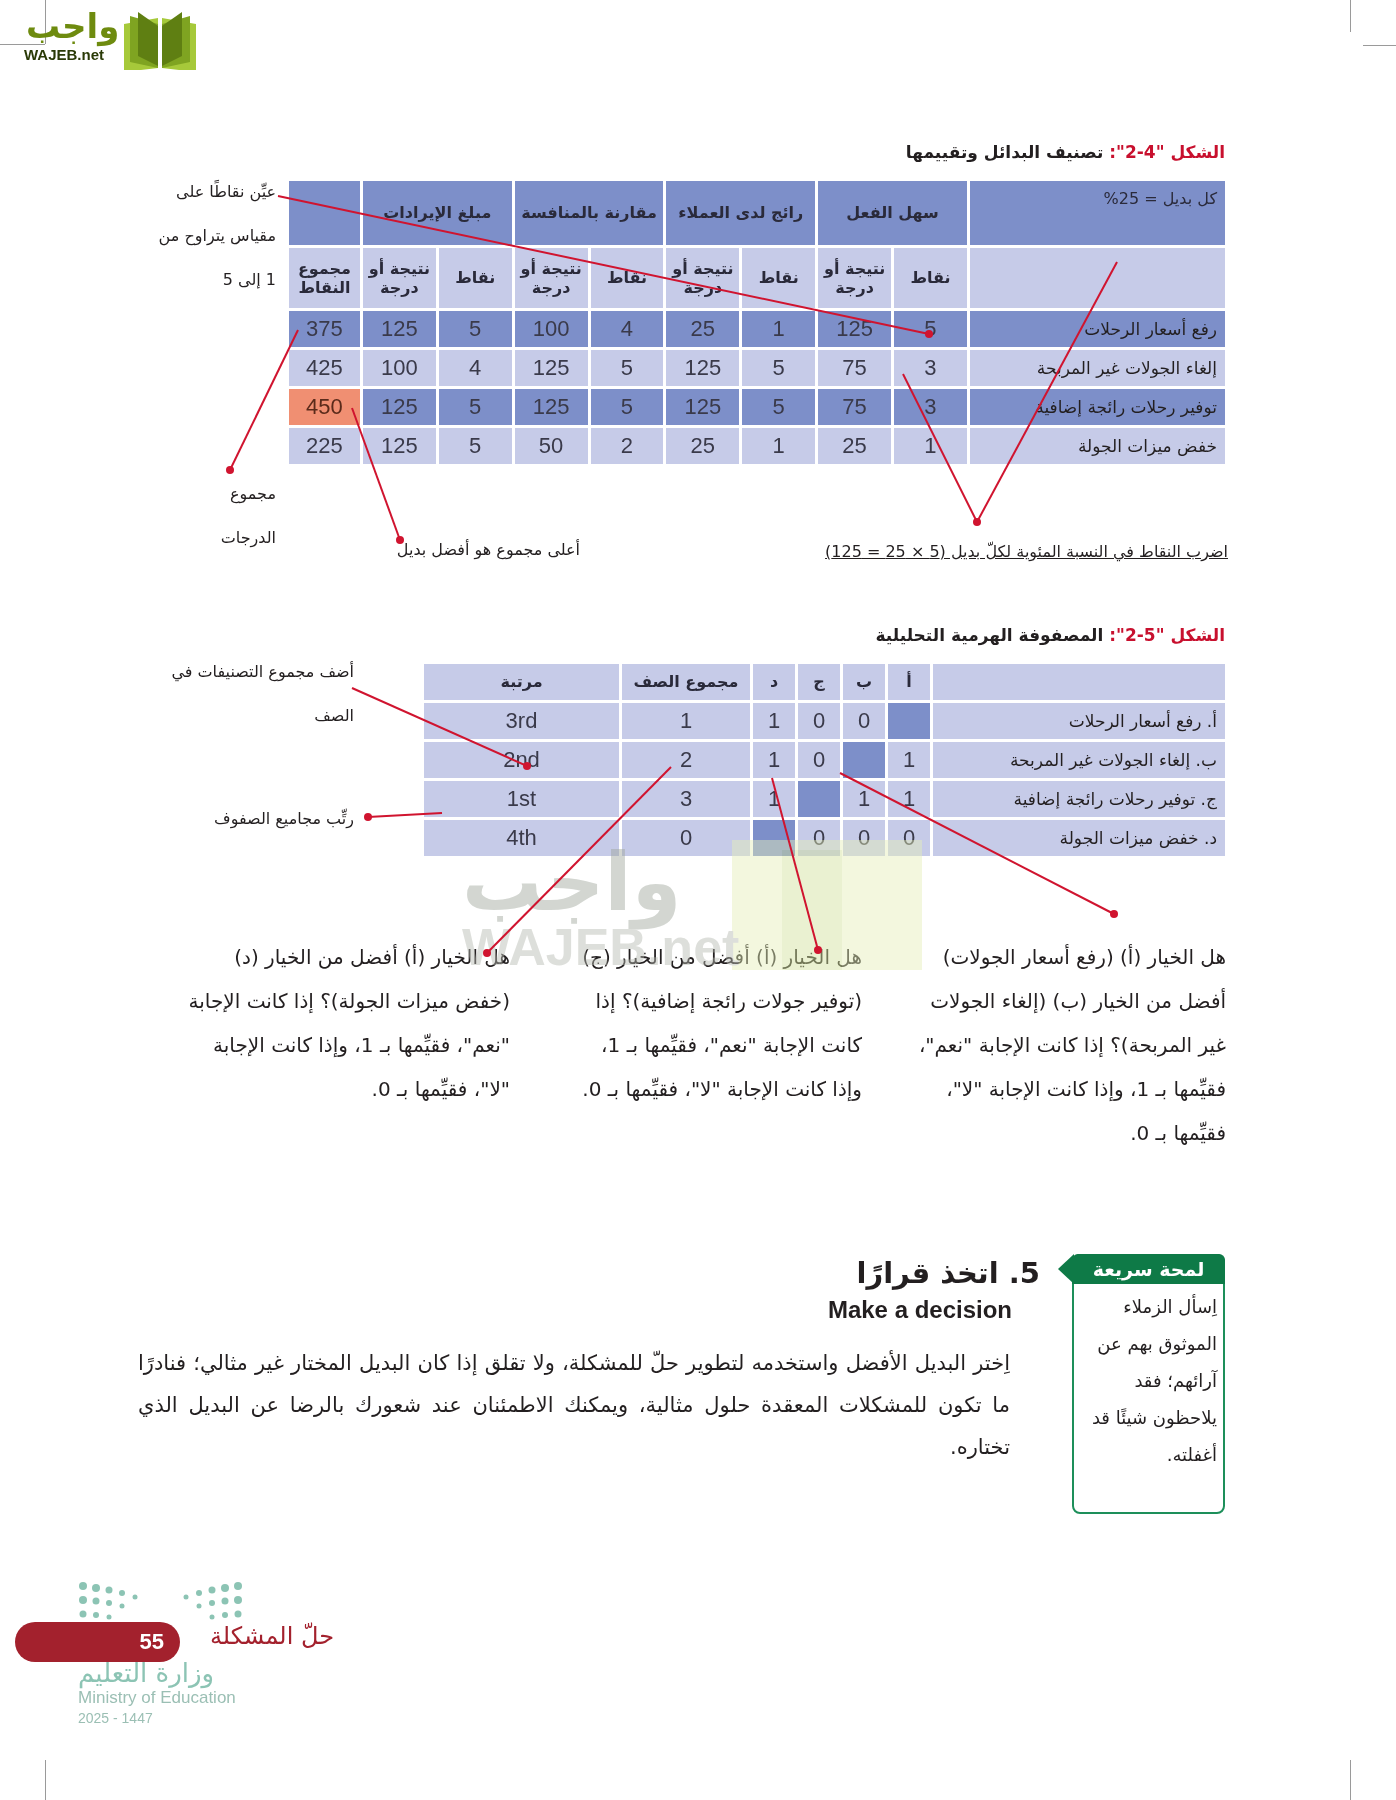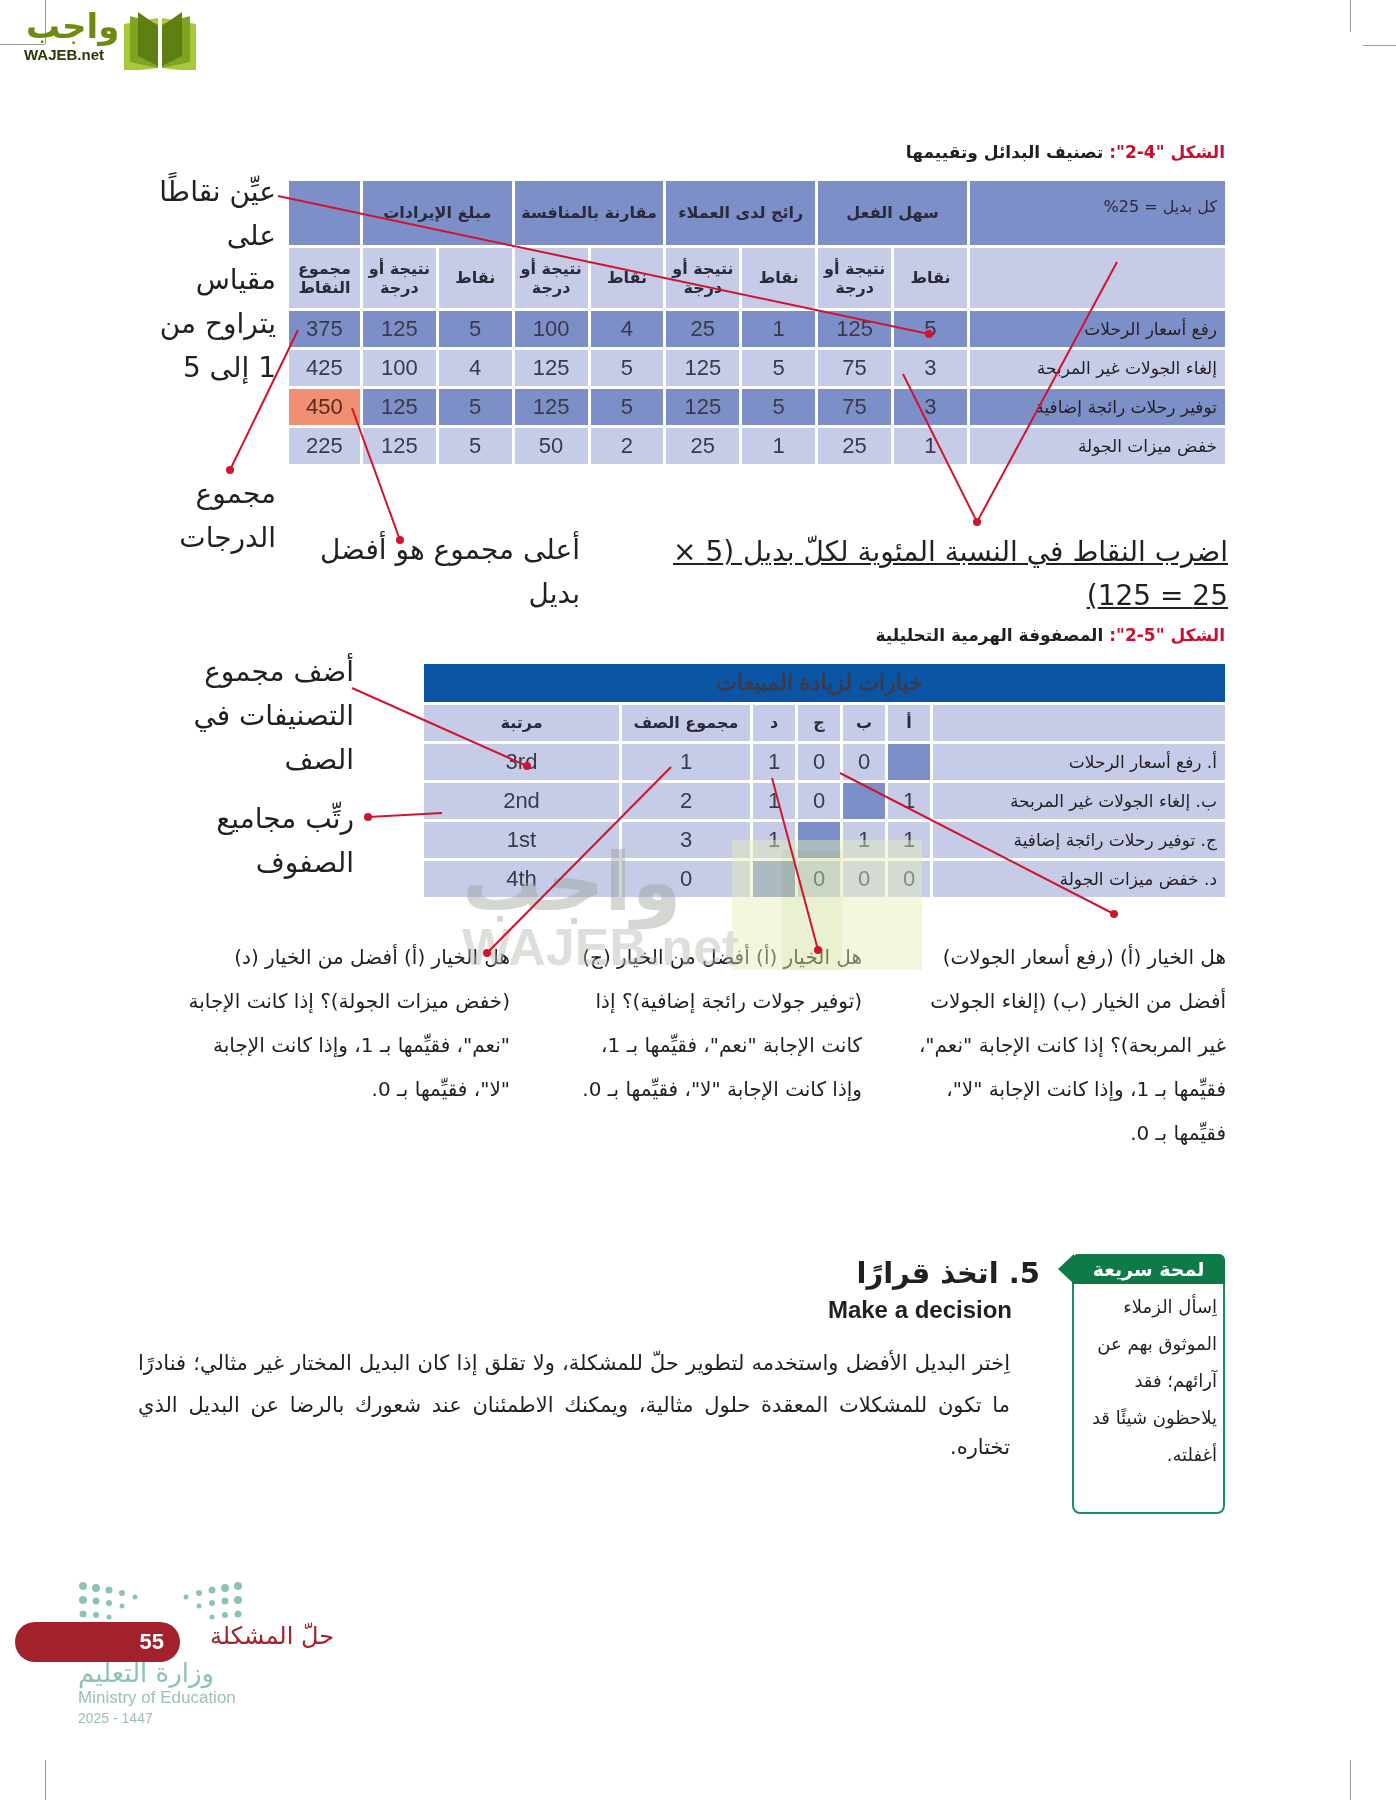--- a/index.html
+++ b/index.html
@@ -20,21 +20,21 @@
 
   table.grid { border-collapse: separate; border-spacing: 3px; }
   table.grid td { font-family: "Liberation Sans", sans-serif; font-size: 22px; text-align: center; color: #3a3a4a; }
   .c-dark { background: #7d8fc9; }
   .c-light { background: #c6cbe8; }
   .c-hl { background: #f08f72; color: #5a2a1a !important; }
   .title-bar { background: #0c55a5; color: #fff; font-weight: bold; font-size: 20px; text-align: right; padding-right: 10px; }
   .hdr { font-family: "DejaVu Sans", sans-serif !important; font-size: 16px !important; font-weight: bold; color: #2a2a3a !important; line-height: 1.2; }
   .rowlabel { text-align: right !important; padding-right: 8px; font-family: "DejaVu Sans", sans-serif !important; font-size: 17px !important; color: #231f20 !important; }
 
-  .note { font-size: 28px; line-height: 44px; text-align: right; direction: rtl; color: #231f20; }
+  .note { font-size: 16px; line-height: 44px; text-align: right; direction: rtl; color: #231f20; }
   .q { font-size: 20px; line-height: 44px; text-align: right; direction: rtl; }
 
   svg.lines { position: absolute; left: 0; top: 0; width: 1396px; height: 1800px; pointer-events: none; }
 
   .tip { left: 1072px; top: 1254px; width: 153px; height: 260px; border: 2px solid #1d8f5a; border-radius: 8px; }
   .tip-head { position: absolute; left: -2px; top: -2px; width: 153px; height: 30px; background: #0e7a47; color: #fff; font-weight: bold; font-size: 19px; text-align: center; line-height: 30px; border-radius: 6px 6px 0 0; direction: rtl; }
   .tip-arrow { position: absolute; left: -16px; top: -2px; width: 0; height: 0; border-top: 15px solid transparent; border-bottom: 15px solid transparent; border-right: 16px solid #0e7a47; }
   .tip-body { position: absolute; top: 32px; right: 6px; left: 6px; font-size: 18px; line-height: 37px; text-align: right; direction: rtl; }
 
   .step-title { font-size: 29px; font-weight: bold; direction: rtl; text-align: right; }
@@ -74,21 +74,21 @@
 
 <div class="abs fig-title rtl" style="right:171px;top:142px;">
   <span class="red">الشكل "4-2":</span>
   <span>تصنيف البدائل وتقييمها</span>
 </div>
 
 <div class="abs" style="left:286px;top:178px;width:942px;">
   <table class="grid rtl" style="width:942px;">
     <tbody>
     <tr style="height:64px;">
-      <td class="c-dark hdr" style="width:252px;text-align:right;padding-right:8px;vertical-align:top;padding-top:16px;font-weight:normal;">كل بديل = 25%</td>
+      <td class="c-dark hdr" style="width:252px;text-align:right;padding-right:8px;vertical-align:top;padding-top:8px;font-weight:normal;">كل بديل = 25%</td>
       <td colspan="2" class="c-dark hdr">سهل الفعل</td>
       <td colspan="2" class="c-dark hdr">رائج لدى العملاء</td>
       <td colspan="2" class="c-dark hdr">مقارنة بالمنافسة</td>
       <td colspan="2" class="c-dark hdr">مبلغ الإيرادات</td>
       <td class="c-dark" style="width:70px;"></td>
     </tr>
     <tr style="height:60px;">
       <td class="c-light"></td>
       <td class="c-light hdr" style="width:72px;">نقاط</td>
       <td class="c-light hdr" style="width:72px;">نتيجة أو درجة</td>
@@ -158,23 +158,20 @@
 <div class="abs note" style="left:650px;top:530px;width:578px;text-decoration:underline;">اضرب النقاط في النسبة المئوية لكلّ بديل (5 × 25 = 125)</div>
 
 <div class="abs fig-title rtl" style="right:171px;top:625px;">
   <span class="red">الشكل "5-2":</span>
   <span>المصفوفة الهرمية التحليلية</span>
 </div>
 
 <div class="abs" style="left:421px;top:661px;width:807px;">
   <table class="grid rtl" style="width:807px;">
     <tbody>
-        <tr style="height:38px;">
-      <td colspan="7" class="title-bar">خيارات لزيادة المبيعات</td>
-    </tr>
     <tr style="height:36px;">
       <td class="c-light" style="width:292px;"></td>
       <td class="c-light hdr" style="width:42px;">أ</td>
       <td class="c-light hdr" style="width:42px;">ب</td>
       <td class="c-light hdr" style="width:42px;">ج</td>
       <td class="c-light hdr" style="width:42px;">د</td>
       <td class="c-light hdr" style="width:128px;">مجموع الصف</td>
       <td class="c-light hdr">مرتبة</td>
     </tr>
     <tr style="height:36px;">

